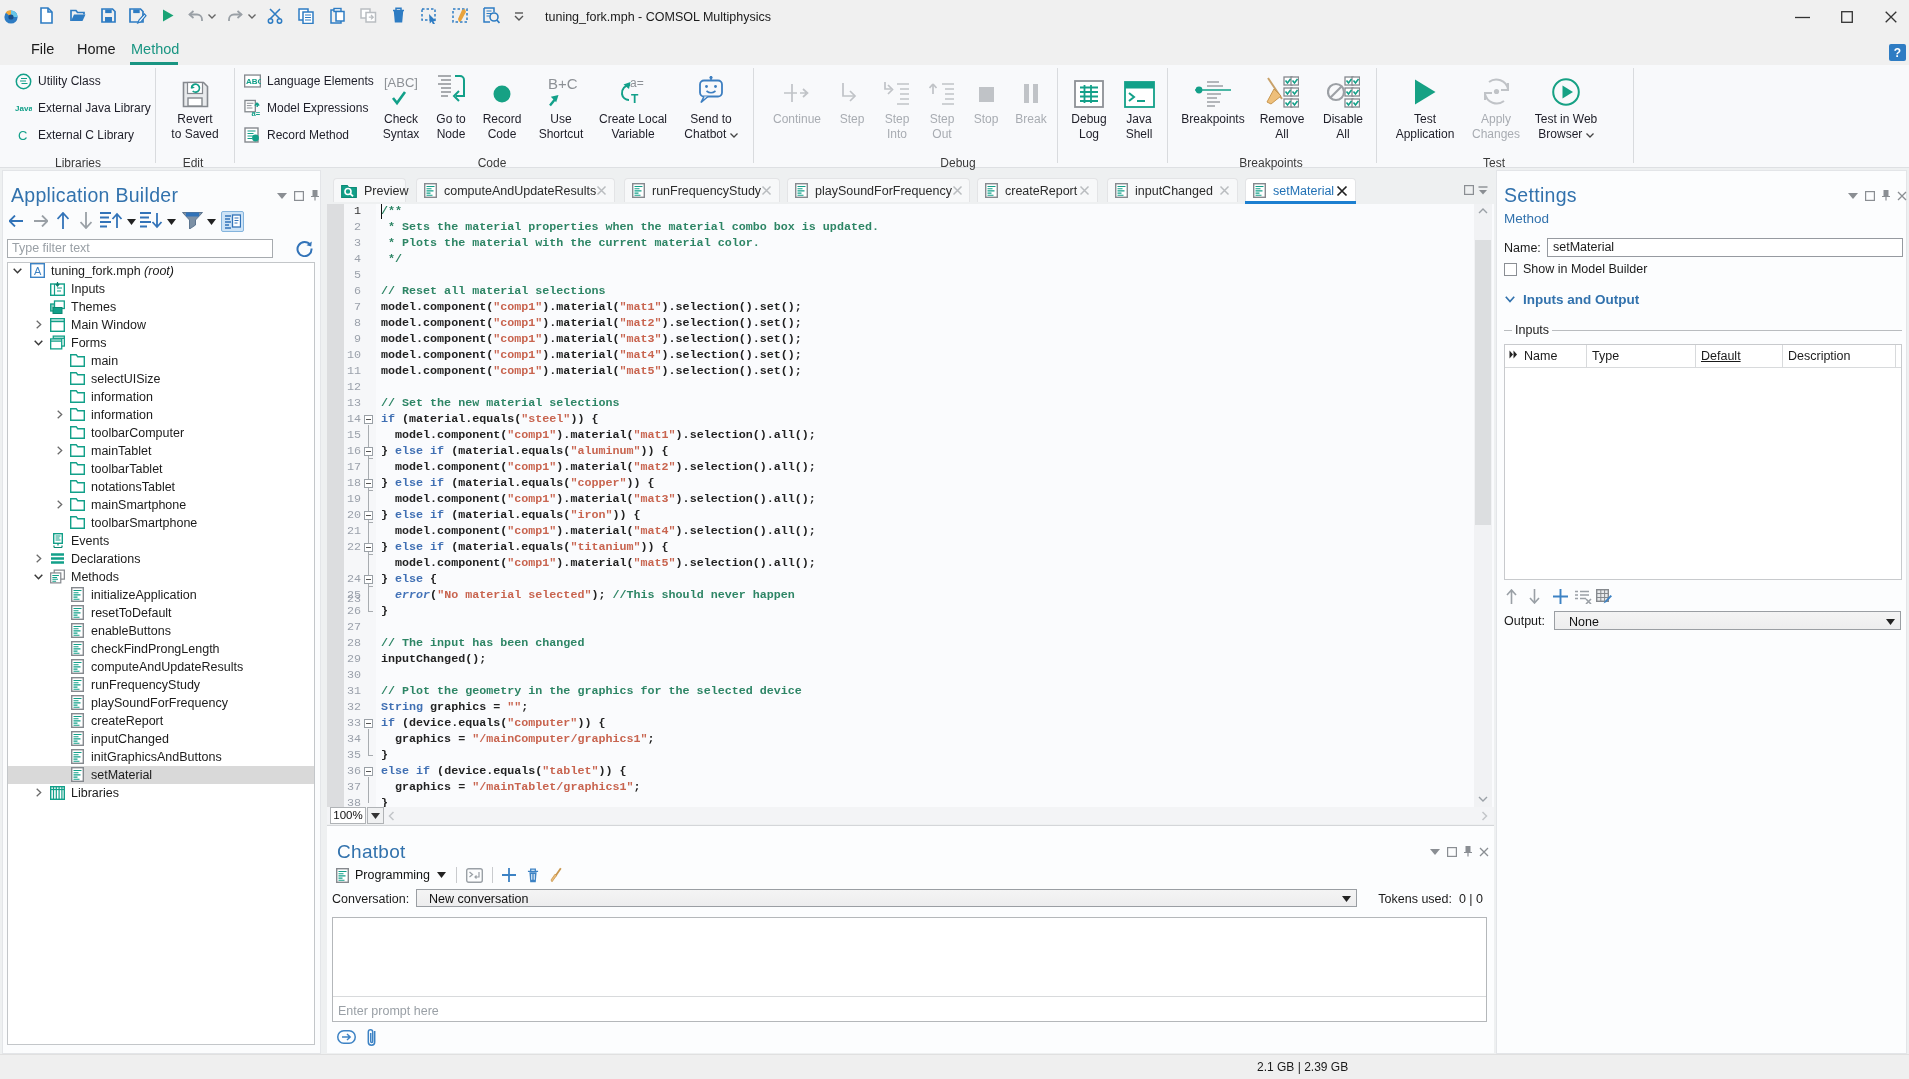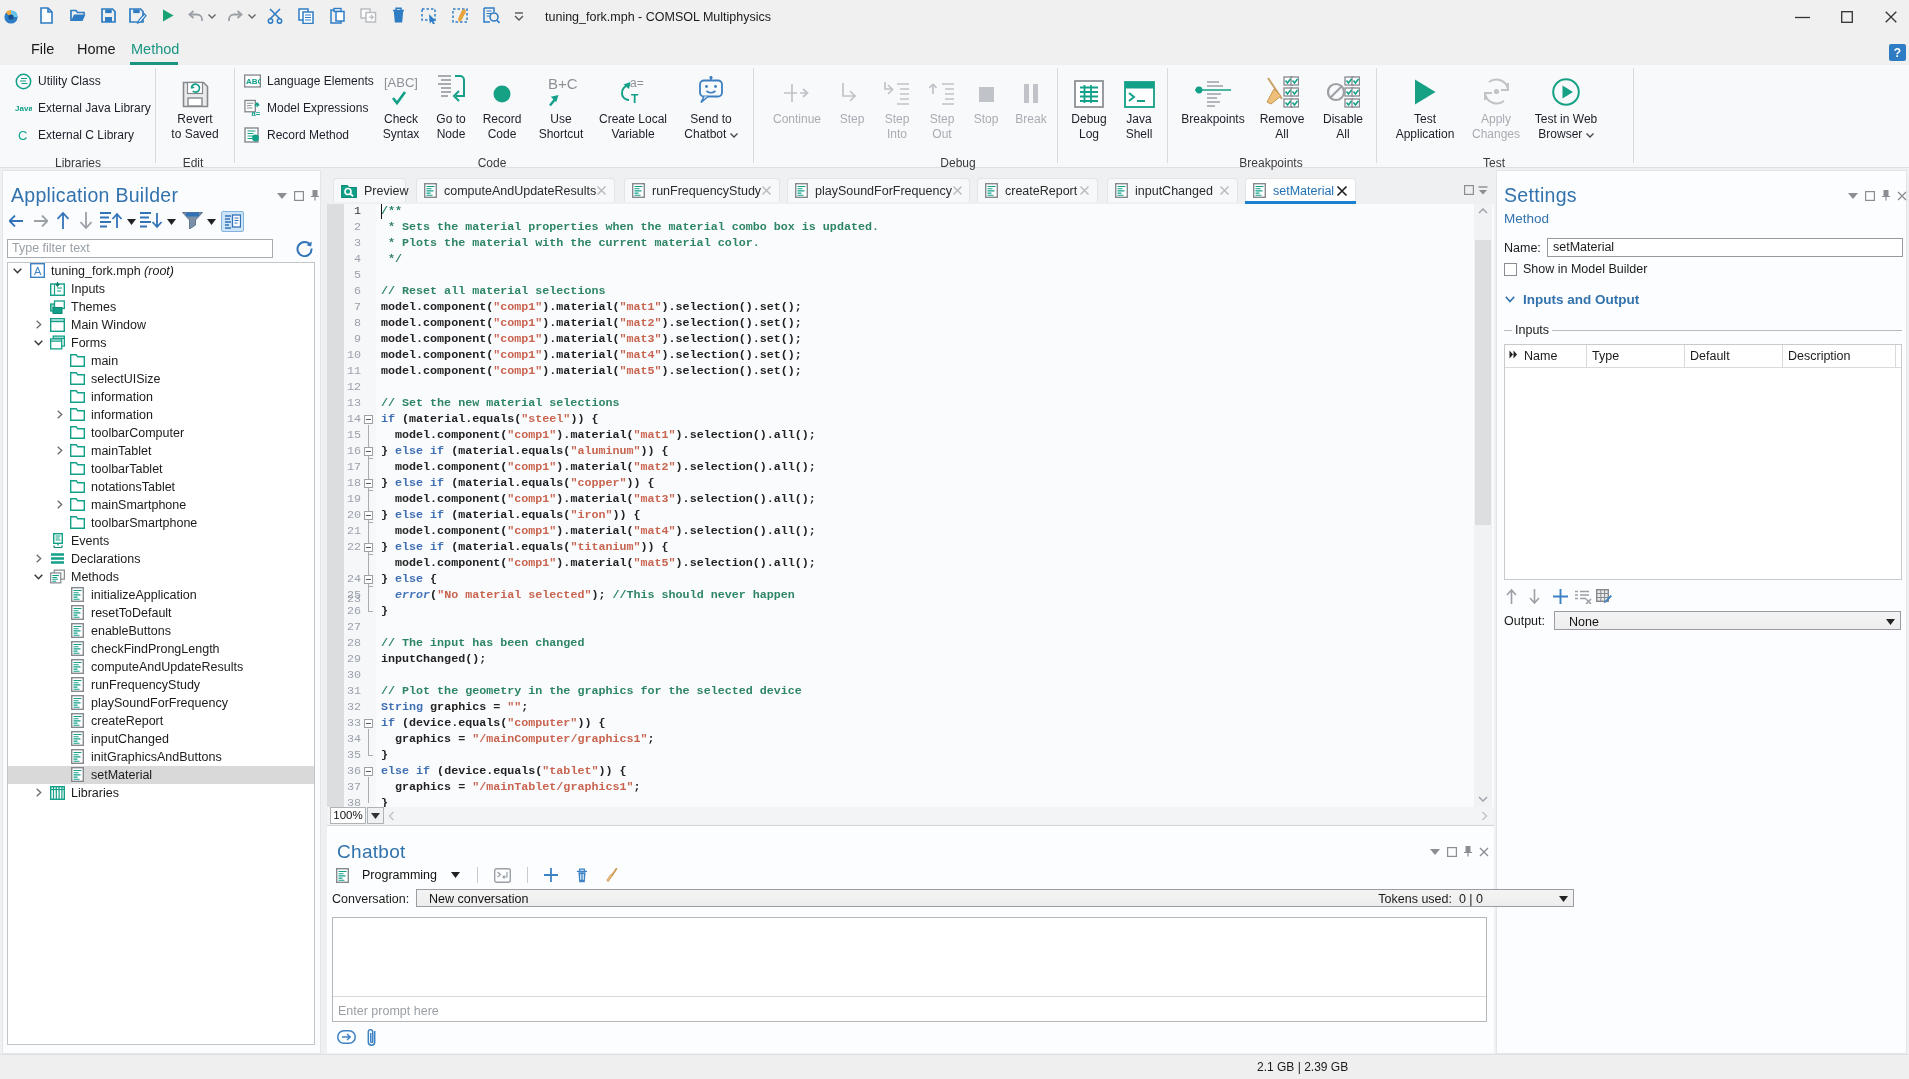--- a/index.html
+++ b/index.html
@@ -53,21 +53,21 @@
 #codearea { position:absolute; left:0px; top:-1px; }
 .cl { position:absolute; left:54px; height:16px; line-height:16px; font-family:"Liberation Mono", monospace; font-size:11.7px; font-weight:bold; white-space:pre; color:#222; }
 .ln { position:absolute; left:0; width:34px; text-align:right; height:16px; line-height:16px; font-family:"Liberation Mono", monospace; font-size:11.7px; color:#9ba1ab; }
 .cm { color:#2d8565; } .kw { color:#3f6fb3; } .st { color:#c8644f; } .er { color:#4272b8; font-style:italic; }
 #hscrollrow { position:absolute; left:327px; top:807px; width:1167px; height:17px; background:#f3f4f6; }
 #zoomctl { position:absolute; left:3px; top:0px; width:36px; height:17px; background:#fff; border:1px solid #b0b3b6; font-size:11.5px; line-height:15px; text-align:center; color:#111; }
 #zoomdd { position:absolute; left:40px; top:0px; width:17px; height:17px; background:#f0f1f2; border:1px solid #b0b3b6; display:flex; align-items:center; justify-content:center; }
 
 #chatbot { position:absolute; left:327px; top:825px; width:1167px; height:228px; background:#fcfdfe; border-top:1px solid #d4d6d9; }
 #cb-title { position:absolute; left:10px; top:15px; }
-#cb-toolbar { position:absolute; left:9px; top:39px; height:20px; display:flex; align-items:center;gap:7px; }
+#cb-toolbar { position:absolute; left:9px; top:39px; height:20px; display:flex; align-items:center; }
 #cb-convrow { position:absolute; left:5px; top:63px; width:1160px; height:18px; }
 #cb-prompt { position:absolute; left:5px; top:91px; width:1155px; height:105px; background:#fff; border:1px solid #b4b7ba; }
 #cb-sep { position:absolute; left:0px; top:78px; width:1153px; height:1px; background:#d8dadc; }
 #cb-hint { position:absolute; left:5px; top:86px; font-size:12.5px; color:#9aa0a6; }
 #cb-icons { position:absolute; left:10px; top:201px; display:flex; align-items:center; gap:10px; }
 
 #set-title { position:absolute; left:1504px; top:184px; }
 .combo { position:absolute; background:linear-gradient(#f4f4f4,#ededee); border:1px solid #9a9ea3; font-size:12.5px; color:#111; }
 .combo .arr { position:absolute; right:5px; top:6px; }
 #instable { position:absolute; left:1504px; top:344px; width:398px; height:236px; background:#fff; border:1px solid #c8cacd; overflow:hidden; }
@@ -1156,21 +1156,21 @@
         <path d="M2.6 4.5 l0.9 10.9 h6 l0.9 -10.9 Z" fill="#3c82c4"></path>
         <path d="M5.2 6.5 v6 M7.8 6.5 v6" stroke="#fff" stroke-width="1.1"></path>
       </svg>
     <svg style="margin-left:11px;" width="12" height="16" viewBox="0 0 12 16">
         <path d="M10.8 1.2 L5.5 9" stroke="#c8964e" stroke-width="1.8" fill="none"></path>
         <path d="M6.8 8.2 L2 14.8 L1 13 L5 7.2 Z" fill="#eebf7a" stroke="#c8964e" stroke-width="0.8"></path>
       </svg>
   </div>
   <div id="cb-convrow">
     <span style="position:absolute;left:0;top:3px;font-size:12.5px;">Conversation:</span>
-    <div class="combo" style="left:84px;top:0px;width:1158px;height:18px;">
+    <div class="combo" style="left:84px;top:0px;width:941px;height:18px;">
         <span style="position:absolute;left:12px;top:2px;">New conversation</span>
         <span class="arr">
           <svg width="9" height="6" viewBox="0 0 9 6">
             <path d="M0 0 h9 l-4.5 6 z" fill="#222"></path>
           </svg>
         </span>
       </div>
     <span style="position:absolute;right:9px;top:3px;font-size:12.5px;white-space:nowrap;">Tokens used:&nbsp;&nbsp;0 | 0</span>
   </div>
   <div id="cb-prompt">
@@ -1215,21 +1215,21 @@
   <div class="abs" style="left:1523px;top:292px;font-size:13.5px;font-weight:bold;color:#3272ad;">Inputs and Output</div>
   <div class="abs" style="left:1504px;top:330px;width:8px;height:1px;background:#b9bcbf;"></div>
   <div class="abs" style="left:1515px;top:323px;font-size:12.5px;">Inputs</div>
   <div class="abs" style="left:1552px;top:330px;width:350px;height:1px;background:#b9bcbf;"></div>
   <div id="instable">
     <svg class="abs" style="left:4px;top:5px;" width="9" height="9" viewBox="0 0 9 9">
         <path d="M0.5 0.5 v8 l3.5 -4 Z M4.5 0.5 v8 l3.5 -4 Z" fill="#222"></path>
       </svg>
     <div class="th" style="left:14px;width:67px;border-left:none;">Name</div>
     <div class="th" style="left:81px;width:102px;">Type</div>
-    <div class="th" style="left:179px;width:94px;">Default</div>
+    <div class="th" style="left:190px;width:94px;text-decoration:underline;">Default</div>
     <div class="th" style="left:277px;width:113px;">Description</div>
     <div class="th" style="left:390px;width:12px;">Ur</div>
     <div class="hline"></div>
   </div>
   <svg class="abs" style="left:1506px;top:589px;" width="11" height="15" viewBox="0 0 11 15">
       <path d="M5.5 15 V2 M1 6 L5.5 1 L10 6" fill="none" stroke="#9aa0a6" stroke-width="1.6"></path>
     </svg>
   <svg class="abs" style="left:1529px;top:589px;" width="11" height="15" viewBox="0 0 11 15">
       <path d="M5.5 0 V13 M1 9 L5.5 14 L10 9" fill="none" stroke="#9aa0a6" stroke-width="1.6"></path>
     </svg>

